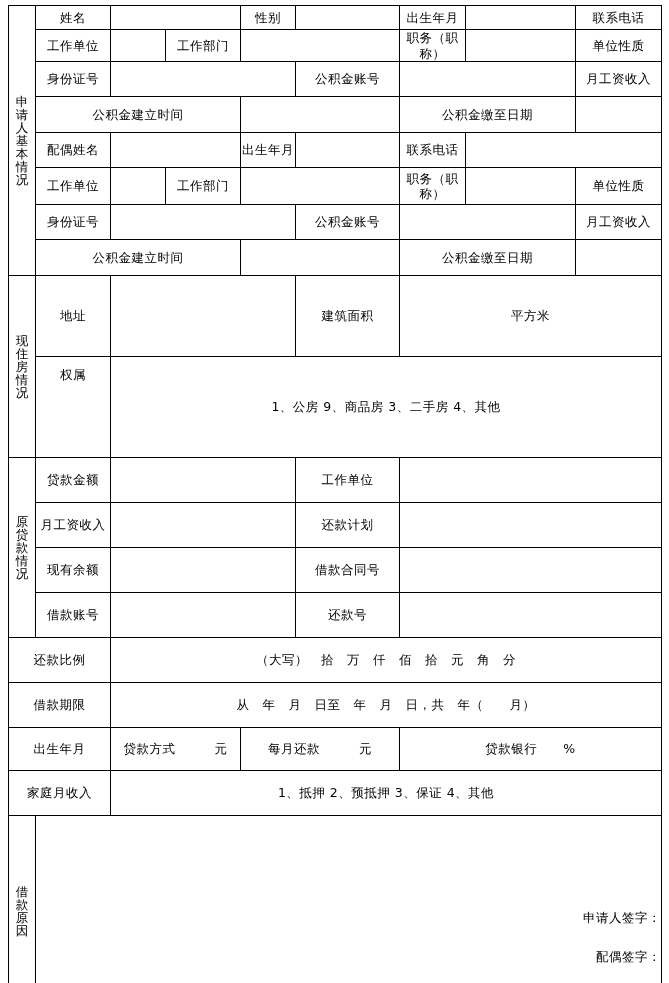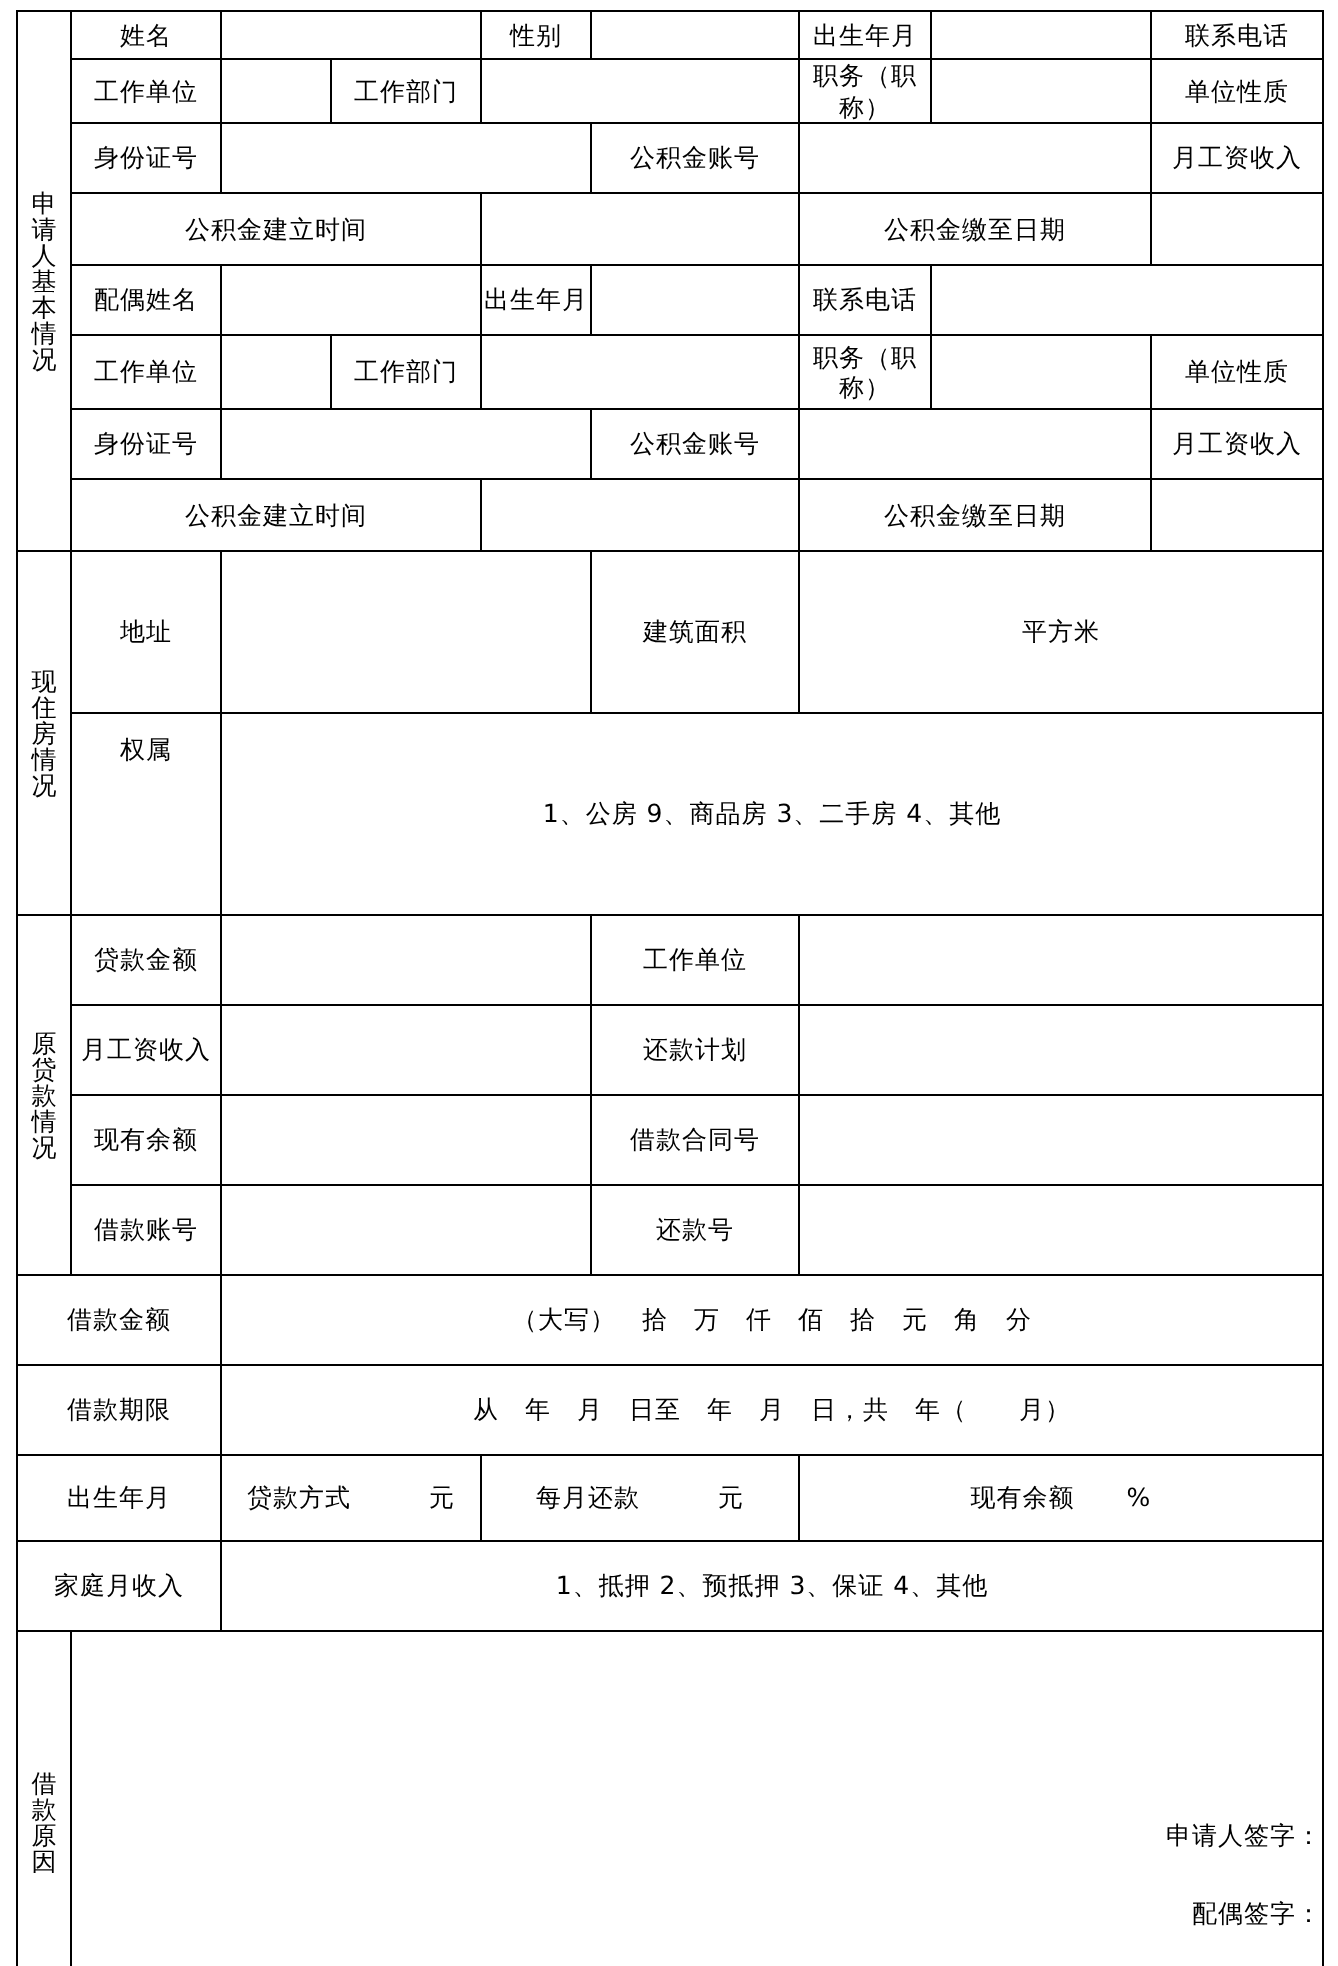--- a/index.html
+++ b/index.html
@@ -207,32 +207,32 @@
         <td colspan="3" class="blank"></td>
       </tr>
       <tr>
         <td style="height:44px">借款账号</td>
         <td colspan="3" class="blank"></td>
         <td>还款号</td>
         <td colspan="3" class="blank"></td>
       </tr>
 
       <tr>
-        <td style="height:44px" colspan="2">借款金额</td>
+        <td style="height:44px" colspan="2">还款比例</td>
         <td colspan="7">（大写）　拾　万　仟　佰　拾　元　角　分</td>
       </tr>
       <tr>
         <td style="height:44px" colspan="2">借款期限</td>
         <td colspan="7">从　年　月　日至　年　月　日，共　年（　　月）</td>
       </tr>
       <tr class="row-pay">
         <td style="height:42px" colspan="2">出生年月</td>
         <td colspan="2">贷款方式　　　元</td>
         <td colspan="2">每月还款　　　元</td>
-        <td colspan="3">现有余额　　%</td>
+        <td colspan="3">贷款银行　　%</td>
       </tr>
       <tr>
         <td style="height:44px" colspan="2">家庭月收入</td>
         <td colspan="7">1、抵押 2、预抵押 3、保证 4、其他</td>
       </tr>
 
       <tr>
         <td class="vlabel">
           <div class="vlabel-inner">
             <span>借</span>

